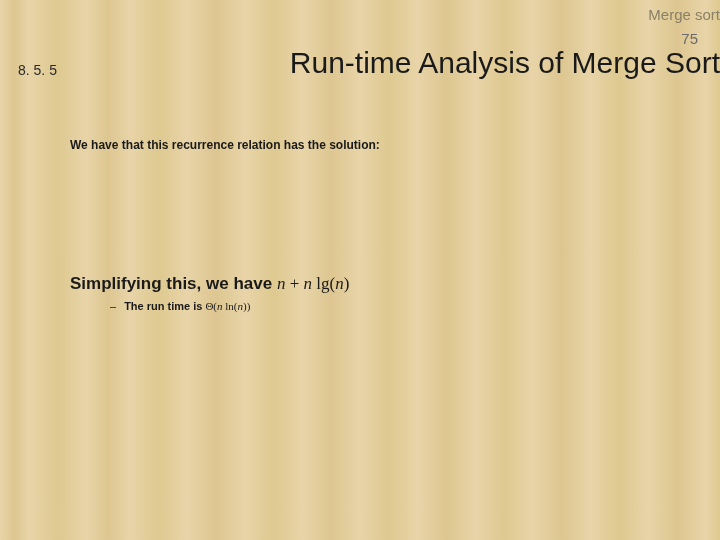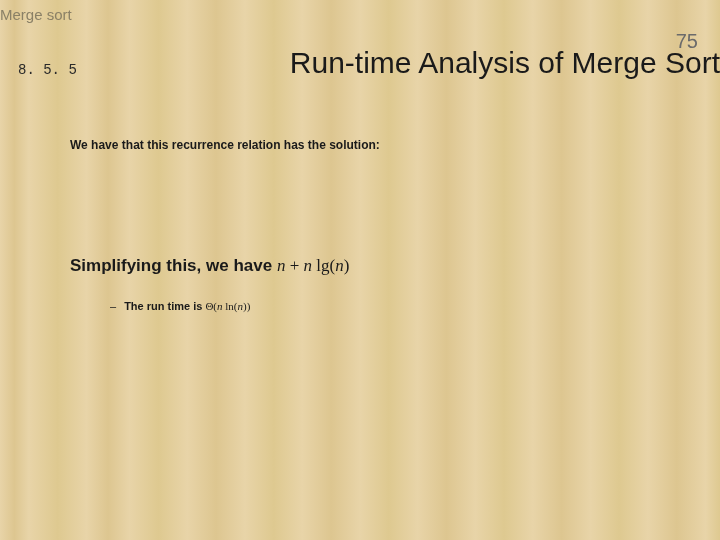--- a/index.html
+++ b/index.html
@@ -11,40 +11,39 @@
       #ddc690 15%, #e8d4a8 18%, #dec990 22%, #e8d4a8 26%, #ddc690 30%,
       #e8d4a8 34%, #dec990 38%, #e8d4a8 42%, #ddc690 46%, #e8d4a8 50%,
       #dec990 54%, #e8d4a8 58%, #ddc690 62%, #e8d4a8 66%, #dec990 70%,
       #e8d4a8 74%, #ddc690 78%, #e8d4a8 82%, #dec990 86%, #e8d4a8 90%,
       #ddc690 94%, #e8d4a8 98%, #dec990 100%);
     font-family: Arial, Helvetica, sans-serif;
     position: relative;
     overflow: hidden;
   }
   .header-label {
-    text-align: left;
+    text-align: right;
     color: #8a8066;
     font-size: 15px;
     padding-top: 6px;
     font-weight: 500;
   }
   .page-num {
     position: absolute;
     top: 30px;
     right: 22px;
     color: #6b6b6b;
-    font-size: 20px;
+    font-size: 15px;
   }
   .section-num {
     position: absolute;
     top: 62px;
     left: 18px;
     font-size: 14px;
     color: #2a2a2a;
-    font-family: Liberation Mono, monospace;
   }
   .title {
     position: absolute;
     top: 46px;
     left: 0;
     width: 100%;
     text-align: right;
     font-size: 30px;
     color: #1a1a1a;
     font-weight: 400;
@@ -74,21 +73,21 @@
   .formula .hr {
     border-top: 1.5px solid #1a1a1a;
     width: 100%;
   }
   .formula .denom {
     display: block;
     padding-top: 2px;
   }
   .body-text-2 {
     position: absolute;
-    top: 256px;
+    top: 274px;
     left: 70px;
     font-size: 17px;
     color: #1a1a1a;
     font-weight: 600;
   }
   .serif-i { font-family: "Times New Roman", serif; font-style: italic; font-weight: 400; }
   .serif { font-family: "Times New Roman", serif; font-weight: 400; }
   .bullet-row {
     position: absolute;
     top: 300px;

